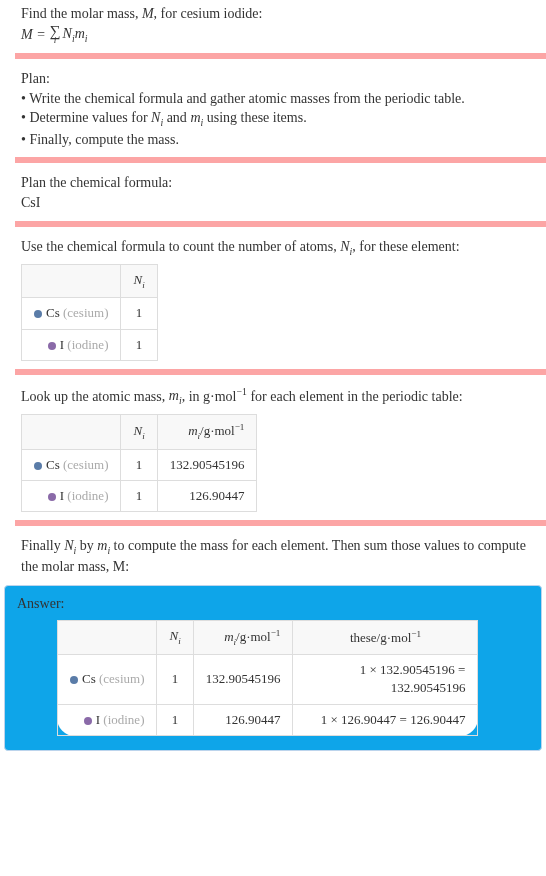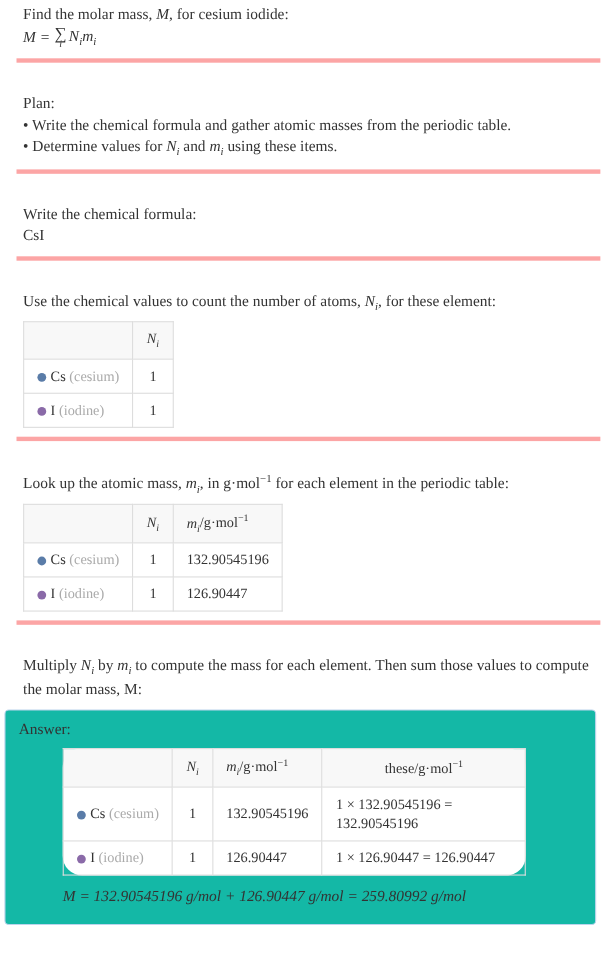--- a/index.html
+++ b/index.html
@@ -10,23 +10,23 @@
   font-size: 14px;
   line-height: 1.4;
   width: 546px;
   background: #fff;
 }
 .section {
   padding: 4px 6px;
   margin-left: 15px;
 }
 .section + .section {
-  border-top: 4px solid #fca5a5;
+  border-top: 6px solid #fca5a5;
   margin-top: 4px;
-  padding-top: 28px;
+  padding-top: 10px;
 }
 .formula {
   font-style: italic;
   font-family: 'Times New Roman', serif;
 }
 sub {
   font-size: 0.7em;
   font-style: italic;
 }
 sup {
@@ -36,42 +36,42 @@
   font-size: 1.1em;
 }
 table {
   border-collapse: collapse;
   margin-top: 6px;
   border-radius: 18px;
 }
 th, td {
   border: 1px solid #ddd;
   padding: 6px 12px;
-  text-align: left;
+  text-align: right;
   font-size: 13px;
 }
 th {
   background: #f8f8f8;
   font-weight: normal;
 }
 .dot {
   display: inline-block;
   width: 8px;
   height: 8px;
   border-radius: 50%;
   margin-right: 4px;
   vertical-align: middle;
 }
 .dot-cs { background: #5a7ca8; }
 .dot-i { background: #8a6aa8; }
 .elname { color: #333; }
 .elparen { color: #aaa; }
 .answer-box {
   border: 1px solid #bcd4ec;
-  background: #14b8a6;
+  background: #0ea5e9;
   border-radius: 4px;
   margin: 4px;
   padding: 8px 12px 14px 12px;
 }
 .answer-label {
   color: #333;
   margin-bottom: 6px;
 }
 .answer-box table {
   margin-left: 40px;
@@ -97,30 +97,31 @@
     <span class="formula">N<sub>i</sub>m<sub>i</sub></span>
   </div>
 </div>
 
 <div class="section">
   <div>Plan:</div>
   <div>• Write the chemical formula and gather atomic masses from the periodic table.</div>
   <div>
     <span>• Determine values for </span><span class="formula">N<sub>i</sub></span><span> and </span><span class="formula">m<sub>i</sub></span><span> using these items.</span>
   </div>
+  <div>• Finally, compute the mass.</div>
 </div>
 
 <div class="section">
-  <div>Write the chemical formula:</div>
+  <div>Plan the chemical formula:</div>
   <div>CsI</div>
 </div>
 
 <div class="section">
   <div>
-    <span>Use the chemical values to count the number of atoms, </span><span class="formula">N<sub>i</sub></span><span>, for these element:</span>
+    <span>Use the chemical formula to count the number of atoms, </span><span class="formula">N<sub>i</sub></span><span>, for these element:</span>
   </div>
   <table>
     <tbody>
         <tr>
       <th></th>
       <th class="ncol"><span class="formula">N<sub>i</sub></span></th>
     </tr>
     <tr>
       <td><span class="dot dot-cs"></span><span class="elname">Cs</span> <span class="elparen">(cesium)</span></td>
       <td class="ncol">1</td>
@@ -153,21 +154,21 @@
       <td><span class="dot dot-i"></span><span class="elname">I</span> <span class="elparen">(iodine)</span></td>
       <td class="ncol">1</td>
       <td>126.90447</td>
     </tr>
   </tbody>
     </table>
 </div>
 
 <div class="section">
   <div>
-    <span>Multiply </span><span class="formula">N<sub>i</sub></span><span> by </span><span class="formula">m<sub>i</sub></span><span> to compute the mass for each element. Then sum those values to compute the molar mass, M:</span>
+    <span>Finally </span><span class="formula">N<sub>i</sub></span><span> by </span><span class="formula">m<sub>i</sub></span><span> to compute the mass for each element. Then sum those values to compute the molar mass, M:</span>
   </div>
 </div>
 
 <div class="answer-box">
   <div class="answer-label">Answer:</div>
   <table>
     <tbody>
         <tr>
       <th></th>
       <th class="ncol"><span class="formula">N<sub>i</sub></span></th>
@@ -181,14 +182,13 @@
       <td style="max-width:160px;">1 × 132.90545196 = 132.90545196</td>
     </tr>
     <tr>
       <td><span class="dot dot-i"></span><span class="elname">I</span> <span class="elparen">(iodine)</span></td>
       <td class="ncol">1</td>
       <td>126.90447</td>
       <td>1 × 126.90447 = 126.90447</td>
     </tr>
   </tbody>
     </table>
-  <div class="final formula">M = 132.90545196 g/mol + 126.90447 g/mol = 259.80992 g/mol</div>
 </div>
 
 </body></html>

